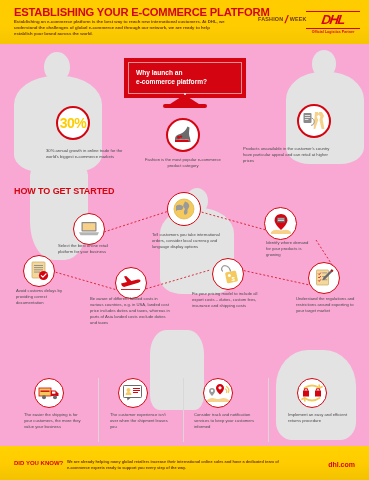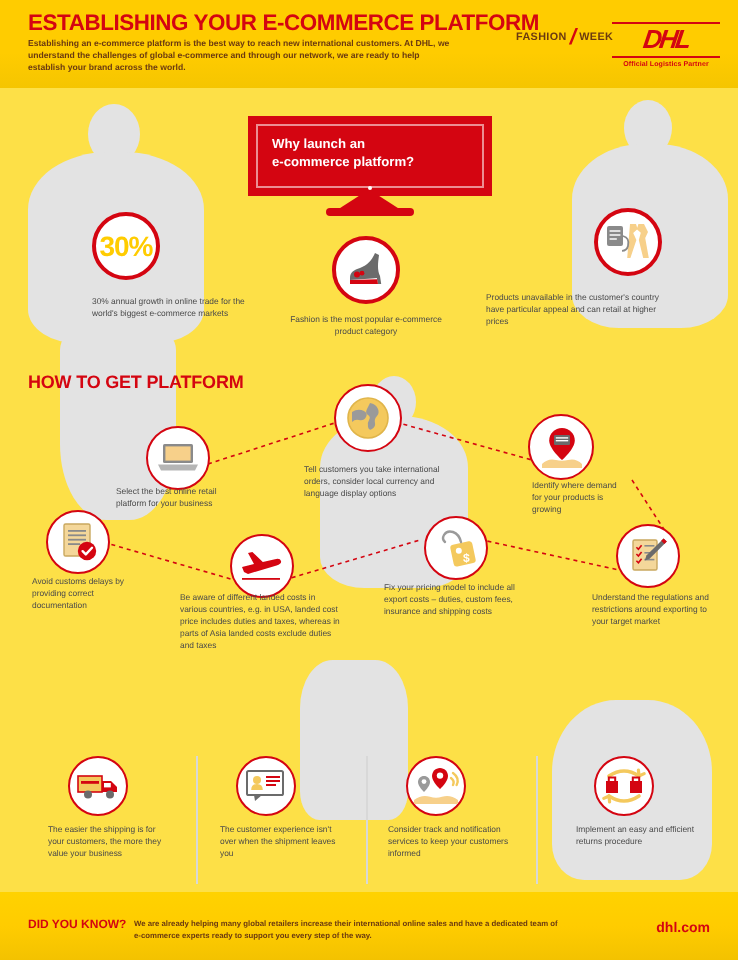--- a/index.html
+++ b/index.html
@@ -5,21 +5,21 @@
   * { box-sizing: border-box; margin: 0; padding: 0; }
   html, body {
     width: 369px; height: 480px;
     background: #f2f2f2;
     font-family: "Liberation Sans", sans-serif;
     overflow: hidden;
   }
   #page {
     position: relative;
     width: 369px; height: 480px;
-    background: #fde047;
+    background: #f9a8d4;
     overflow: hidden;
   }
 
   
   .silhouette {
     position: absolute;
     background: #e3e3e3;
     z-index: 0;
   }
   .sil-head { border-radius: 50%; }
@@ -184,21 +184,21 @@
 
   <div id="bubble">
     <div id="bubble-inner"></div>
     <div id="bubble-text">Why launch an
 e-commerce platform?</div>
   </div>
   <div id="monitor-dot"></div>
   <div id="monitor-stand"></div>
   <div id="monitor-base"></div>
 
-  <div class="circle" style="left:46px; top:106px; width:34px; height:34px;">
+  <div class="circle" style="left:56px; top:106px; width:34px; height:34px;">
     <span class="pct-text">30%</span>
   </div>
   <div class="cap" style="left:46px; top:148px; width:84px;">30% annual growth in online trade for the world's biggest e-commerce markets</div>
 
   <div class="circle" style="left:166px; top:118px; width:34px; height:34px;">
     <svg width="22" height="20" viewBox="0 0 22 20">
       <path d="M3 14 C3 11, 5 10, 8 9 C12 7.5, 14 5, 15.5 1.5 L17.5 2.5 C17 6.5, 16.5 10, 18 13 L18.6 17 L17 17 L16.4 14 C14 14.5, 7 14.5, 3 15 Z" fill="#6b6b6b"></path>
       <path d="M3 15 L16.6 14.6 L17 17 L3 17 Z" fill="#d40511"></path>
       <circle cx="6.5" cy="12.2" r="1.5" fill="#d40511"></circle>
       <circle cx="9" cy="11.6" r="1.2" fill="#d40511"></circle>
@@ -211,21 +211,21 @@
       <path d="M13 2 L16 2 L16.8 4.5 L14.6 6.5 L16.2 10 L13.2 19 L19.6 19 L17.4 10 L18.4 6.4 L16.4 4.6 L17.2 2 L20 2 L22 6 L20.6 9 L22.4 19 L11.6 19 Z" fill="#f7d08a"></path>
       <rect x="1.5" y="3" width="8" height="10" rx="1" fill="#8a8a8a"></rect>
       <rect x="2.8" y="5" width="5.4" height="1" fill="#e0e0e0"></rect>
       <rect x="2.8" y="7" width="5.4" height="1" fill="#e0e0e0"></rect>
       <rect x="2.8" y="9" width="3.6" height="1" fill="#e0e0e0"></rect>
       <path d="M9.5 8 q3.5 1 2.5 5 q-0.6 2.4 -3 2.4" fill="none" stroke="#8a8a8a" stroke-width="0.9"></path>
     </svg>
   </div>
   <div class="cap" style="left:243px; top:146px; width:88px;">Products unavailable in the customer's country have particular appeal and can retail at higher prices</div>
 
-  <div class="section-head" style="left:14px; top:186px;">HOW TO GET PLATFORM</div>
+  <div class="section-head" style="left:14px; top:186px;">HOW TO GET STARTED</div>
 
   <svg class="connector" style="left:104px; top:208px;" width="70" height="30">
     <line x1="0" y1="24" x2="68" y2="2" stroke="#d40511" stroke-width="0.8" stroke-dasharray="2 2"></line>
   </svg>
   <svg class="connector" style="left:194px; top:208px;" width="74" height="30">
     <line x1="0" y1="2" x2="72" y2="22" stroke="#d40511" stroke-width="0.8" stroke-dasharray="2 2"></line>
   </svg>
   <svg class="connector" style="left:296px; top:240px;" width="46" height="36">
     <line x1="20" y1="0" x2="42" y2="34" stroke="#d40511" stroke-width="0.8" stroke-dasharray="2 2"></line>
   </svg>

